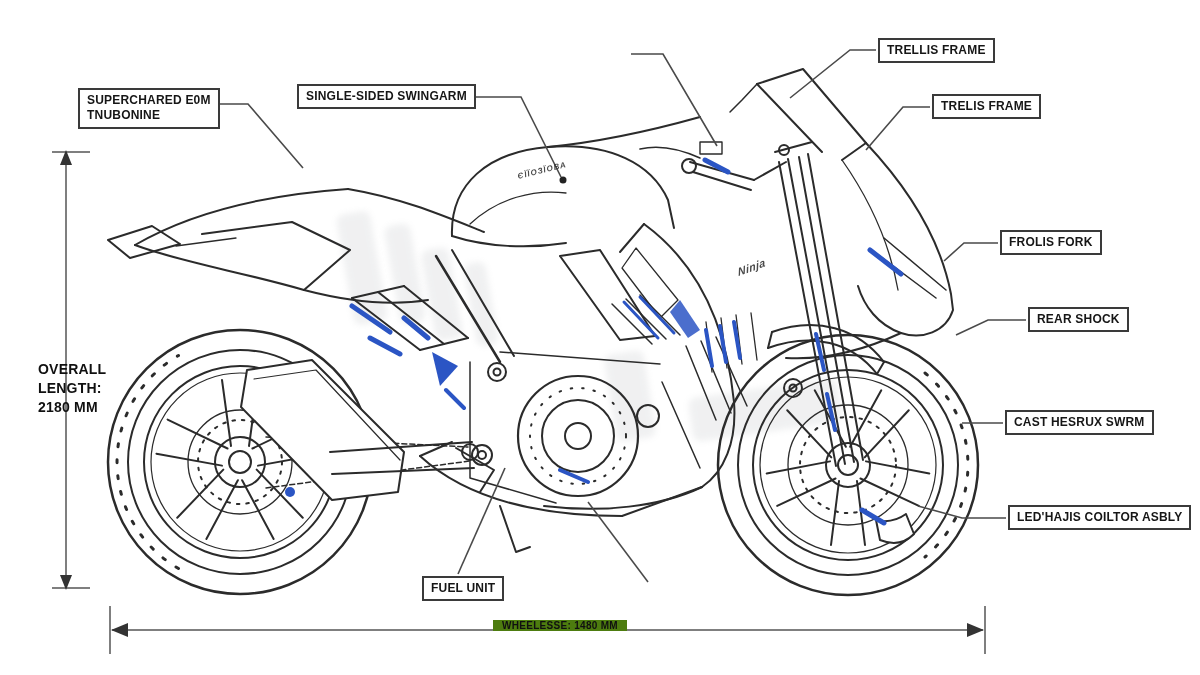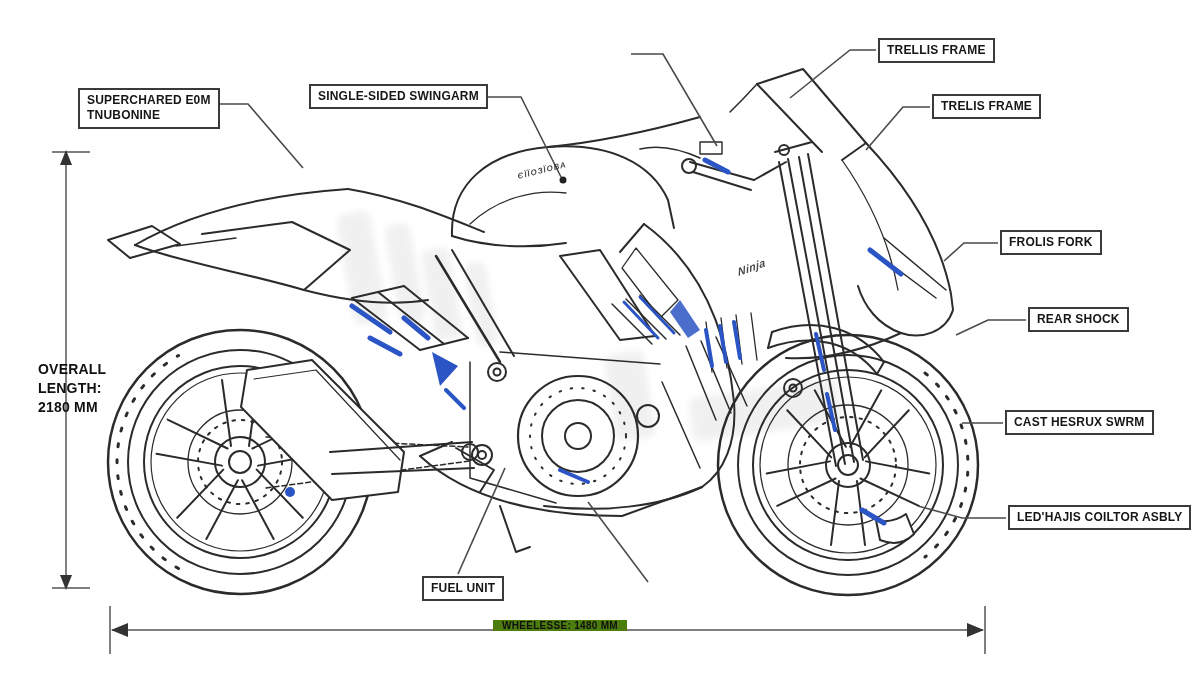--- a/index.html
+++ b/index.html
@@ -251,21 +251,21 @@
       <polygon points="111,630 128,623 128,637" fill="#333" stroke="none"></polygon>
       <polygon points="984,630 967,623 967,637" fill="#333" stroke="none"></polygon>
     </g>
   </svg>
 
   <div class="callout" style="left:78px;top:88px;">
     <div>SUPERCHARED E0M</div>
     <div>TNUBONINE</div>
   </div>
 
-  <div class="callout" style="left:297px;top:84px;margin-left:12px;">SINGLE-SIDED SWINGARM</div>
+  <div class="callout" style="left:297px;top:84px;">SINGLE-SIDED SWINGARM</div>
 
 
   <div class="callout" style="left:878px;top:38px;">TRELLIS FRAME</div>
 
   <div class="callout" style="left:932px;top:94px;">TRELIS FRAME</div>
 
   <div class="callout" style="left:1000px;top:230px;">FROLIS FORK</div>
 
   <div class="callout" style="left:1028px;top:307px;">REAR SHOCK</div>
 

